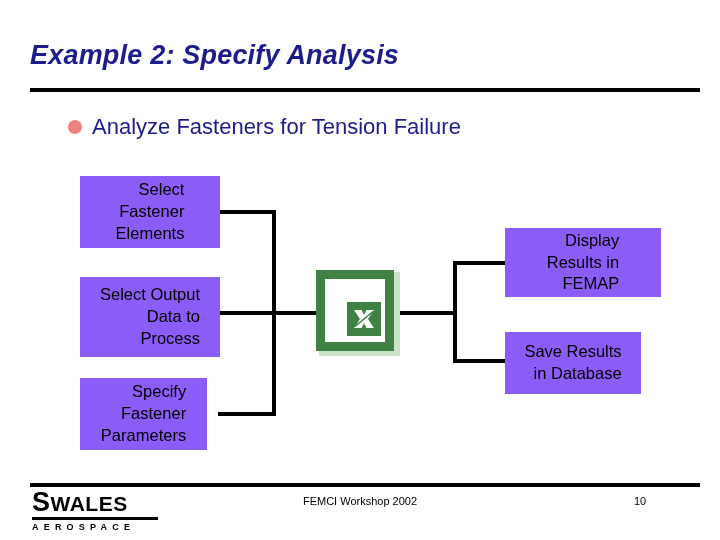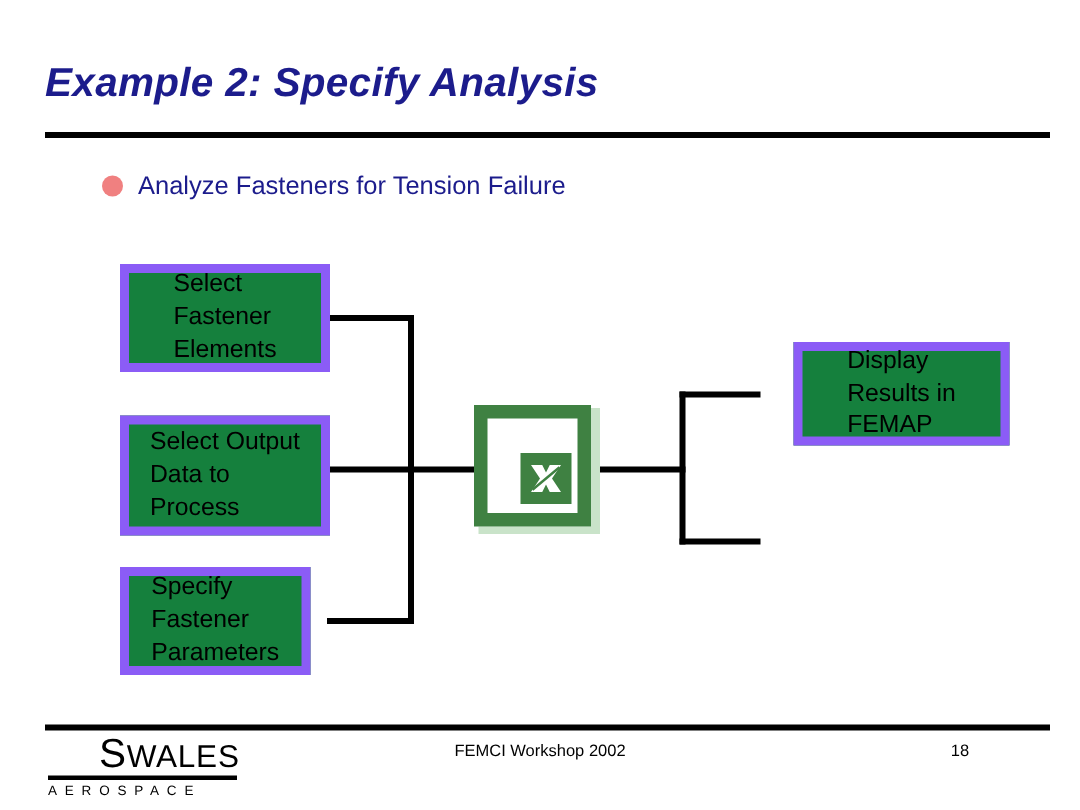--- a/index.html
+++ b/index.html
@@ -49,57 +49,57 @@
     gap: 10px;
   }
   #bullet-dot {
     width: 14px;
     height: 14px;
     border-radius: 50%;
     background: #f08080;
     flex: 0 0 auto;
   }
   #bullet-text {
-    font-size: 17px;
+    font-size: 22px;
     color: #1c1c8c;
     white-space: nowrap;
   }
 
   
   #flow-diagram {
     position: absolute;
     left: 0;
     top: 0;
     width: 720px;
     height: 540px;
   }
 
   .flow-box {
     position: absolute;
-    border: 6px solid #8b5cf6;
-    background: #15803d;
+    border: 2px solid #8b5cf6;
+    background: #8b5cf6;
     box-sizing: border-box;
     display: flex;
     align-items: center;
     justify-content: center;
-    text-align: left;
+    text-align: right;
     font-size: 16.5px;
     line-height: 1.32;
     color: #000000;
     padding: 2px 4px;
     white-space: pre-line;
   }
 
   
   #box-select-fastener-elements { left: 80px;  top: 176px; width: 140px; height: 72px; }
   #box-select-output-data       { left: 80px;  top: 277px; width: 140px; height: 80px; }
   #box-specify-fastener-params  { left: 80px;  top: 378px; width: 127px; height: 72px; }
 
   
-  #box-display-results { left: 505px; top: 228px; width: 144px; height: 69px; margin-left: 24px; }
+  #box-display-results { left: 505px; top: 228px; width: 156px; height: 69px; }
   #box-save-results    { left: 505px; top: 332px; width: 136px; height: 62px; }
 
   
   .conn {
     position: absolute;
     background: #000000;
   }
 
   
   #conn-l-stub-1 { left: 218px; top: 210px; width: 58px; height: 4px; }
@@ -174,36 +174,35 @@
     background: #000000;
   }
   #footer-logo {
     position: absolute;
     left: 32px;
     top: 489px;
     width: 126px;
   }
   #logo-swales {
     font-size: 21px;
-    font-weight: normal;
+    font-weight: bold;
     letter-spacing: 0.5px;
     line-height: 1;
     color: #000000;
-    margin-left: 34px;
   }
   #logo-swales .cap { font-size: 27px; }
   #logo-underline {
     width: 126px;
     height: 3px;
     background: #000000;
     margin-top: 1px;
   }
   #logo-aerospace {
     font-size: 9px;
-    font-weight: normal;
+    font-weight: bold;
     letter-spacing: 5.2px;
     line-height: 1;
     margin-top: 3px;
     color: #000000;
   }
   #footer-center {
     position: absolute;
     left: 0;
     top: 495px;
     width: 720px;
@@ -268,25 +267,27 @@
         </svg>
       </div>
     </div>
   </div>
 
 
   <div class="flow-box" id="box-display-results">Display
 Results in
 FEMAP</div>
 
+  <div class="flow-box" id="box-save-results">Save Results
+in Database</div>
 </div>
 
 <div id="footer-rule"></div>
 
 <div id="footer-logo">
   <div id="logo-swales"><span class="cap">S</span><span>WALES</span></div>
   <div id="logo-underline"></div>
   <div id="logo-aerospace">AEROSPACE</div>
 </div>
 
 <div id="footer-center">FEMCI Workshop 2002</div>
 
-<div id="footer-page">18</div>
+<div id="footer-page">10</div>
 
 </body></html>

